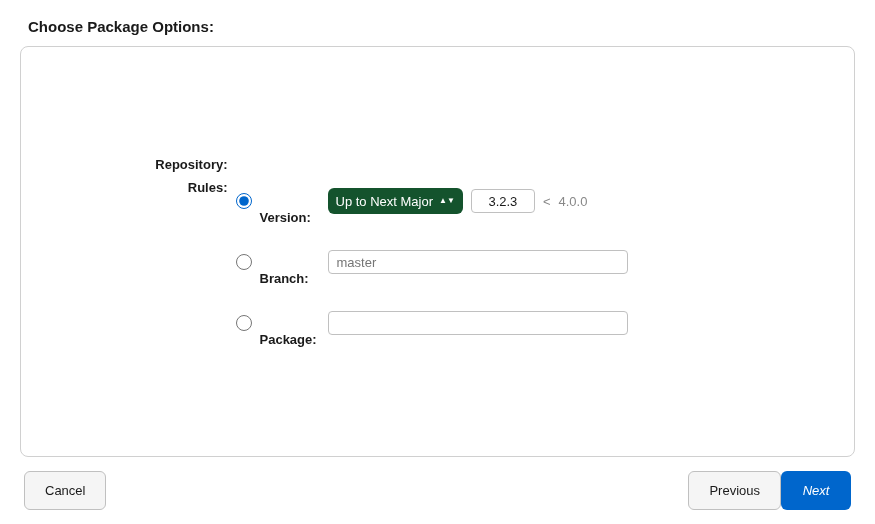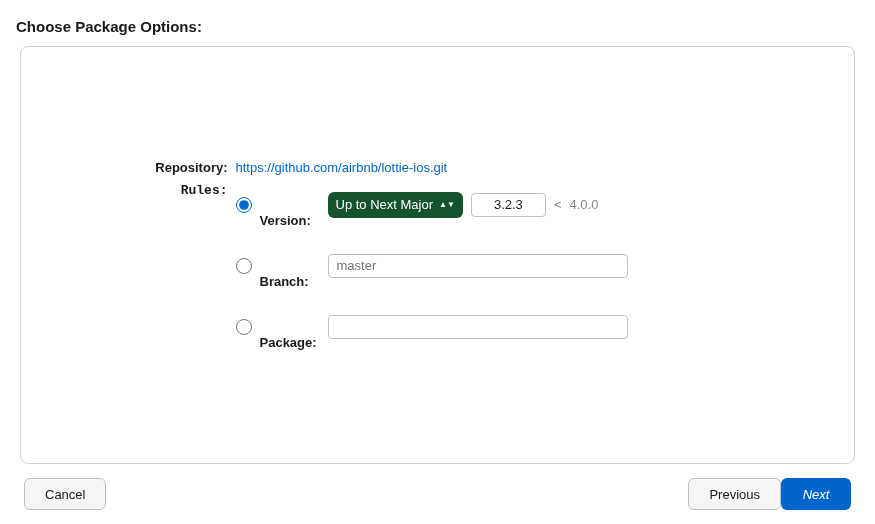--- a/index.html
+++ b/index.html
@@ -21,21 +21,21 @@
     .dialog {
       background: #ffffff;
       width: 875px;
       height: 524px;
       display: flex;
       flex-direction: column;
       padding: 0;
     }
 
     .dialog-header {
-      padding: 18px 24px 10px 16px;
+      padding: 18px 24px 10px 28px;
     }
 
     .dialog-title {
       font-size: 15px;
       font-weight: 600;
       color: #1a1a1a;
     }
 
     .content-area {
       flex: 1;
@@ -78,21 +78,20 @@
     }
 
     .rules-label {
       font-size: 13px;
       font-weight: 600;
       color: #1a1a1a;
       text-align: right;
       min-width: 90px;
       align-self: flex-start;
       padding-top: 2px;
-      font-family: Liberation Mono, monospace;
     }
 
     .rules-section {
       display: flex;
       flex-direction: column;
       gap: 14px;
     }
 
     .rule-row {
       display: flex;
@@ -133,21 +132,21 @@
 
     .dropdown-arrows {
       display: flex;
       flex-direction: column;
       gap: 1px;
       font-size: 8px;
       line-height: 1;
     }
 
     .version-input {
-      width: 75px;
+      width: 64px;
       height: 24px;
       border: 1px solid #c0c0c0;
       border-radius: 4px;
       padding: 2px 6px;
       font-size: 13px;
       color: #1a1a1a;
       text-align: center;
       background: white;
     }
 
@@ -188,21 +187,21 @@
       align-items: center;
       justify-content: space-between;
       padding: 14px 24px;
     }
 
     .footer-right {
       display: flex;
     }
 
     .btn {
-      height: 32px;
+      height: 39px;
       padding: 0 20px;
       border-radius: 6px;
       font-size: 13px;
       font-weight: 500;
       cursor: pointer;
       border: 1px solid #c0c0c0;
       background: #f5f5f5;
       color: #1a1a1a;
     }
 
@@ -236,21 +235,20 @@
 
   <div class="dialog-header">
     <span class="dialog-title">Choose Package Options:</span>
   </div>
 
   <div class="content-area">
     <div class="form-section">
 
       <div class="form-row">
         <span class="form-label">Repository:</span>
-        <span class="form-value">https://github.com/airbnb/lottie-ios.git</span>
       </div>
 
       <div class="form-row" style="align-items: flex-start; gap: 8px;">
         <span class="rules-label">Rules:</span>
 
         <div class="rules-section">
 
           <div class="rule-row">
             <input type="radio" class="radio-input" name="rule" checked="" style="">
             <span class="rule-label">Version:</span>

